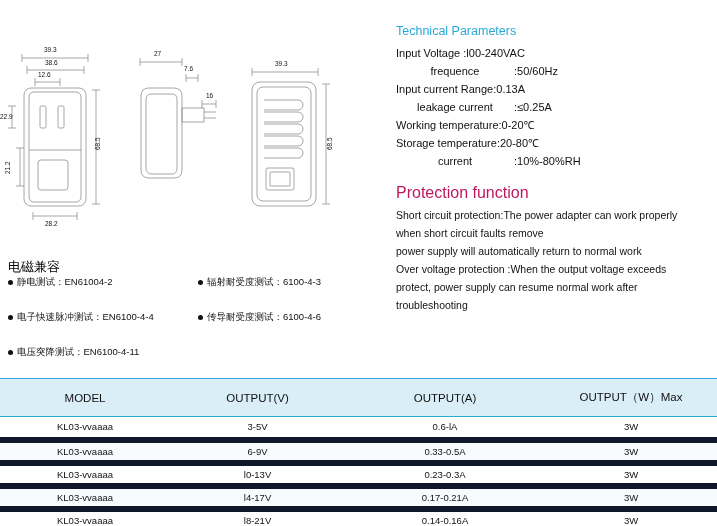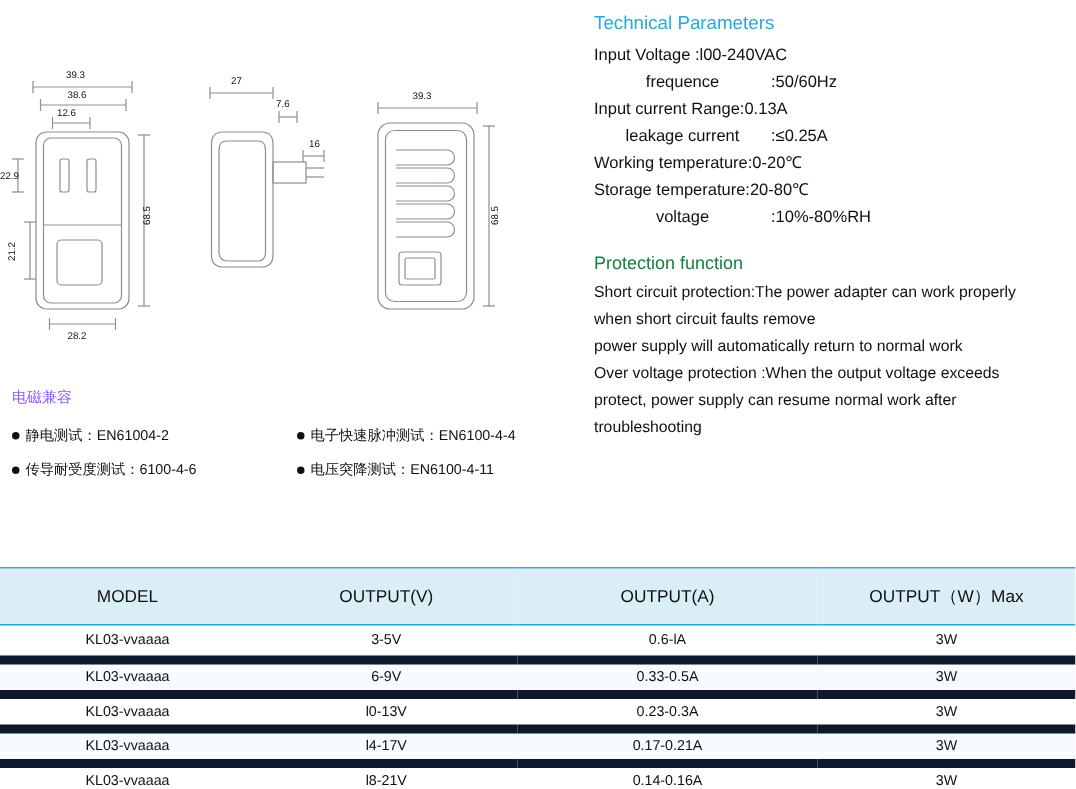--- a/index.html
+++ b/index.html
@@ -15,52 +15,52 @@
 
   
   .drawings { position: absolute; left: 0; top: 0; width: 380px; height: 250px; }
   .drawings svg { display: block; }
 
   
   .emc {
     position: absolute; left: 8px; top: 258px; width: 380px;
   }
   .emc-title {
-    font-size: 10px; color: #8b5cf6; margin-bottom: 12px;
+    font-size: 13px; color: #000000; margin-bottom: 0;
     font-family: "Liberation Sans", sans-serif;
   }
   .emc-grid {
     display: grid;
     grid-template-columns: 190px 190px;
-    row-gap: 10px;
+    row-gap: 22px;
   }
   .emc-item {
     font-size: 9.5px; color: #111; white-space: nowrap;
     display: flex; align-items: flex-start;
   }
   .bullet {
     display: inline-block; width: 5px; height: 5px; border-radius: 50%;
     background: #111; margin-right: 4px; margin-top: 4px; flex: 0 0 auto;
   }
 
   
   .right { position: absolute; left: 396px; top: 8px; width: 315px; }
   .sec-title {
-    color: #29a9d8; font-size: 12.5px; margin: 0 0 6px 0;
+    color: #29a9d8; font-size: 12.5px; margin: 16px 0 6px 0;
     font-family: "Liberation Sans", sans-serif;
   }
   .spec-row {
     font-size: 11px; line-height: 18px; color: #111;
     display: flex;
   }
   .spec-label { display: inline-block; }
   .spec-val { display: inline-block; }
   .specs { margin-bottom: 14px; text-align: center; }
 
-  .prot-title { color: #15803d; font-size: 12px; margin: 0 0 6px 0; }
+  .prot-title { color: #be185d; font-size: 16px; margin: 0 0 6px 0; }
   .prot-p {
     font-size: 10.5px; line-height: 15px; color: #111;
     margin: 0 0 3px 0;
   }
 
   
   .table-wrap { position: absolute; left: 0; top: 378px; width: 717px; }
   table { border-collapse: collapse; width: 717px; }
   thead th {
     background: #d9eef6;
@@ -187,20 +187,24 @@
 
   <div class="emc">
     <div class="emc-title">电磁兼容</div>
     <div class="emc-grid">
       <div class="emc-item">
           <span class="bullet"></span>
           <span>静电测试：EN61004-2</span>
         </div>
       <div class="emc-item">
           <span class="bullet"></span>
+          <span>辐射耐受度测试：6100-4-3</span>
+        </div>
+      <div class="emc-item">
+          <span class="bullet"></span>
           <span>电子快速脉冲测试：EN6100-4-4</span>
         </div>
       <div class="emc-item">
           <span class="bullet"></span>
           <span>传导耐受度测试：6100-4-6</span>
         </div>
       <div class="emc-item">
           <span class="bullet"></span>
           <span>电压突降测试：EN6100-4-11</span>
         </div>
@@ -228,21 +232,21 @@
       </div>
       <div class="spec-row">
         <span class="spec-label">Working temperature:</span>
         <span class="spec-val">0-20℃</span>
       </div>
       <div class="spec-row">
         <span class="spec-label">Storage temperature:</span>
         <span class="spec-val">20-80℃</span>
       </div>
       <div class="spec-row">
-        <span class="spec-label" style="width:118px">voltage</span>
+        <span class="spec-label" style="width:118px">current</span>
         <span class="spec-val">:10%-80%RH</span>
       </div>
     </div>
 
     <div class="prot-title">Protection function</div>
     <div>
       <p class="prot-p">Short circuit protection:The power adapter can work properly</p>
       <p class="prot-p">when short circuit faults remove</p>
       <p class="prot-p">power supply will automatically return to normal work</p>
       <p class="prot-p">Over voltage protection :When the output voltage exceeds</p>

